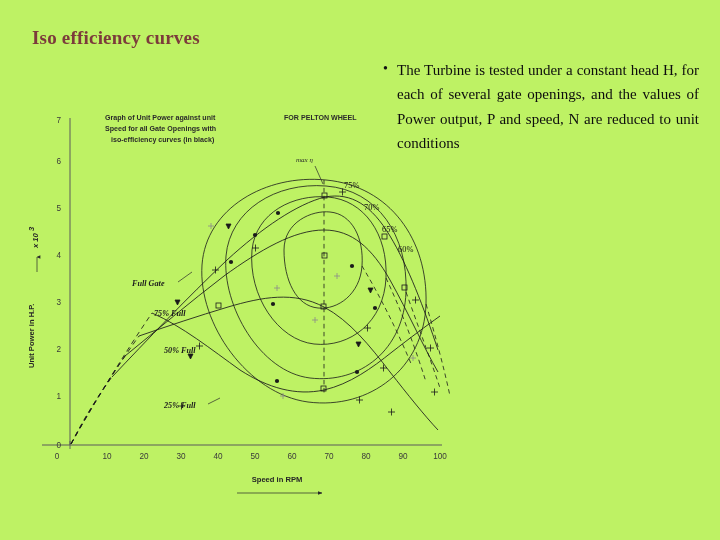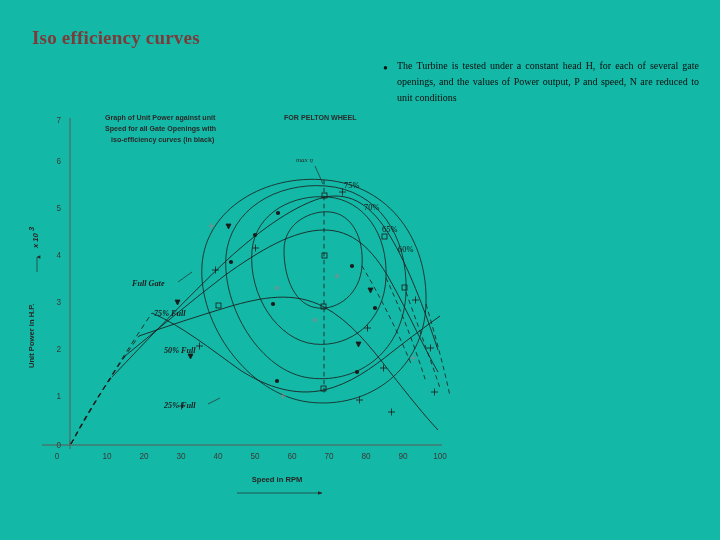--- a/index.html
+++ b/index.html
@@ -10,21 +10,21 @@
   body {
     width: 720px;
     height: 540px;
     position: relative;
     overflow: hidden;
     font-family: "Liberation Serif", "DejaVu Serif", serif;
   }
   .slide {
     position: absolute;
     inset: 0;
-    background: #14b8a6;
+    background: #bef264;
   }
 
   
   #slide-title {
     position: absolute;
     left: 32px;
     top: 27px;
     font-family: "Liberation Serif", "DejaVu Serif", serif;
     font-size: 19px;
     font-weight: bold;
@@ -49,21 +49,21 @@
     position: absolute;
     left: 0;
     top: 0;
     font-size: 14px;
     line-height: 1.62;
     color: #111111;
   }
   #bullet-text {
     display: block;
     font-family: "Liberation Serif", "DejaVu Serif", serif;
-    font-size: 10px;
+    font-size: 15px;
     line-height: 1.62;
     color: #0d0d0d;
     text-align: justify;
     text-justify: inter-word;
     text-align-last: left;
   }
 
   
   #figure {
     position: absolute;

